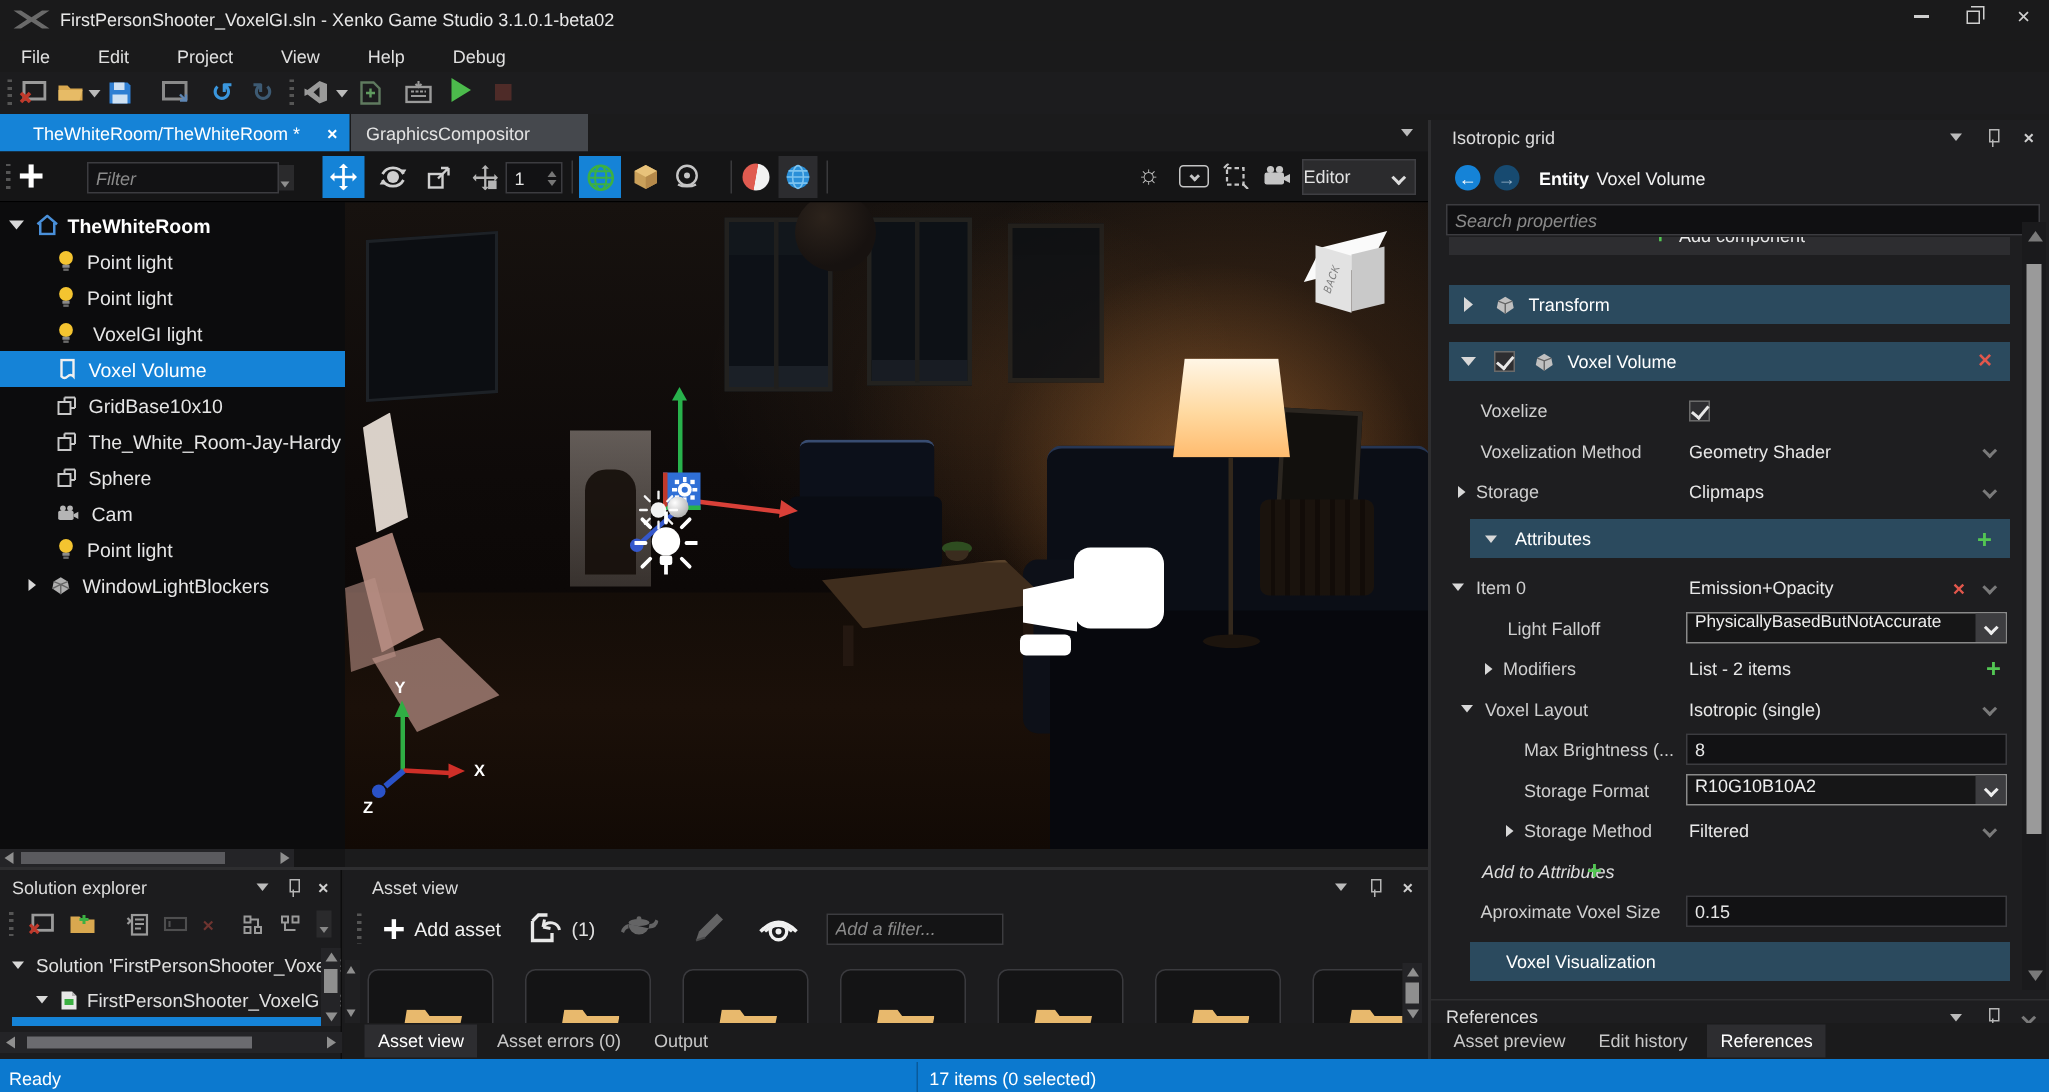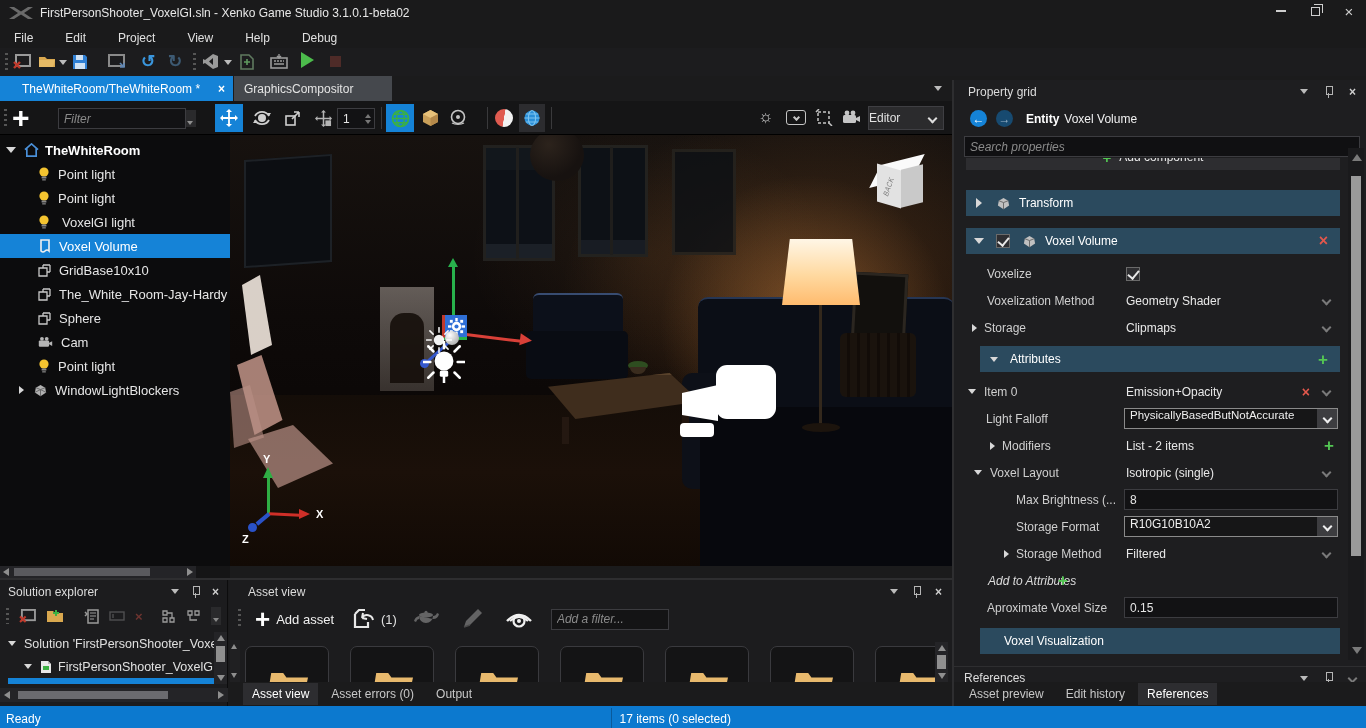--- a/index.html
+++ b/index.html
@@ -591,21 +591,21 @@
 
     <div class="abs flex" style="left:0;top:102px;width:723px;height:24px;background:#1b1b1c;padding-left:14px;gap:4px">
       <span class="tab-bottom active">Asset view</span>
       <span class="tab-bottom">Asset errors (0)</span>
       <span class="tab-bottom">Output</span>
     </div>
   </div>
 
   <div class="abs" style="left:952px;top:80px;width:414px;height:626px;background:#1e1e20;border-left:2px solid #2e2e30">
     <div class="flex" style="height:23px">
-      <span style="padding-left:14px;flex:1;color:#dcdcdc">Property grid</span>
+      <span style="padding-left:14px;flex:1;color:#dcdcdc">Isotropic grid</span>
       <span class="caret" style="margin-right:16px"></span>
       <span class="pin" style="margin-right:16px"></span>
       <span style="margin-right:10px;color:#cfcfcf;font-weight:bold">×</span>
     </div>
     <div class="flex" style="height:31px">
       <span class="tbtn" style="margin-left:16px;width:17px;height:17px;border-radius:50%;background:#1583d7;color:#fff;font-weight:bold;font-size:12px">←</span>
       <span class="tbtn" style="margin-left:9px;width:17px;height:17px;border-radius:50%;background:#174a70;color:#9ab4c8;font-weight:bold;font-size:12px">→</span>
       <span style="margin-left:13px;font-weight:bold;color:#fff">Entity</span>
       <span style="margin-left:5px;color:#f0f0f0">Voxel Volume</span>
     </div>
@@ -658,21 +658,21 @@
         <span class="plus" style="position:absolute;right:12px">+</span>
       </div>
       <div class="pg-row" style="top:208px">
         <span class="tri-d sm" style="margin-left:14px"></span>
         <span class="pg-label" style="margin-left:8px">Item 0</span>
         <span class="pg-value">Emission+Opacity</span>
         <span class="xmark" style="position:absolute;right:38px;font-size:14px">×</span>
         <span class="chev dim" style="position:absolute;right:18px"></span>
       </div>
       <div class="pg-row" style="top:235px">
-        <span class="pg-label" style="margin-left:32px">Light Falloff</span>
+        <span class="pg-label" style="margin-left:51px">Light Falloff</span>
         <div class="combo">
           <span class="txt" style="font-size:11.5px">PhysicallyBasedButNotAccurate</span>
           <span class="btn">
               <span class="chev"></span>
             </span>
         </div>
       </div>
       <div class="pg-row" style="top:262px">
         <span class="tri-r sm" style="margin-left:36px"></span>
         <span class="pg-label" style="margin-left:7px">Modifiers</span>

